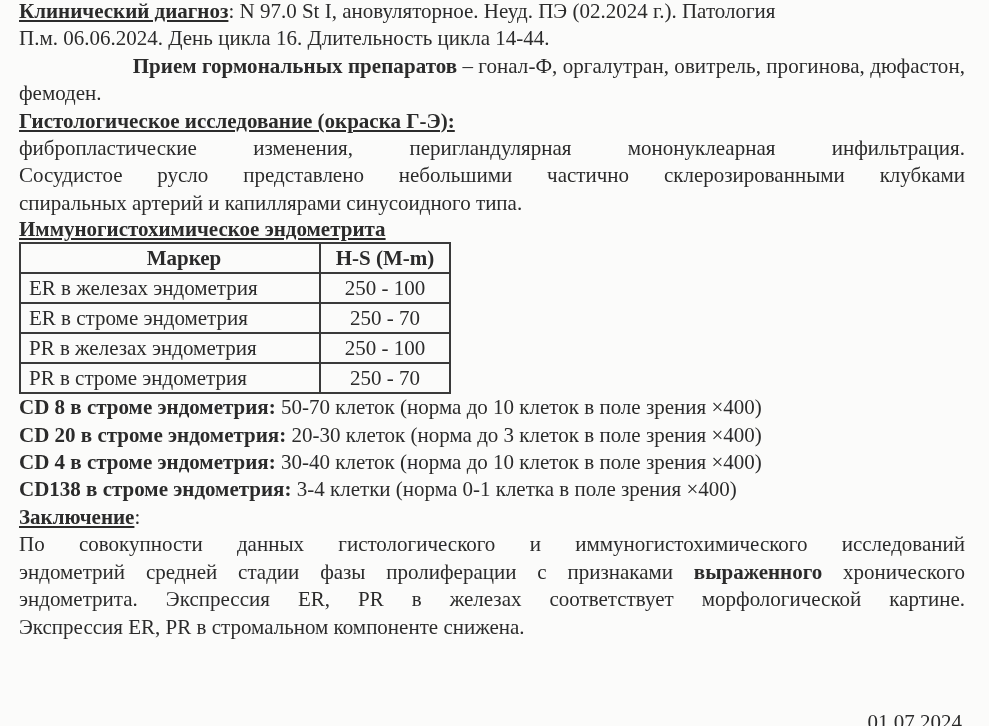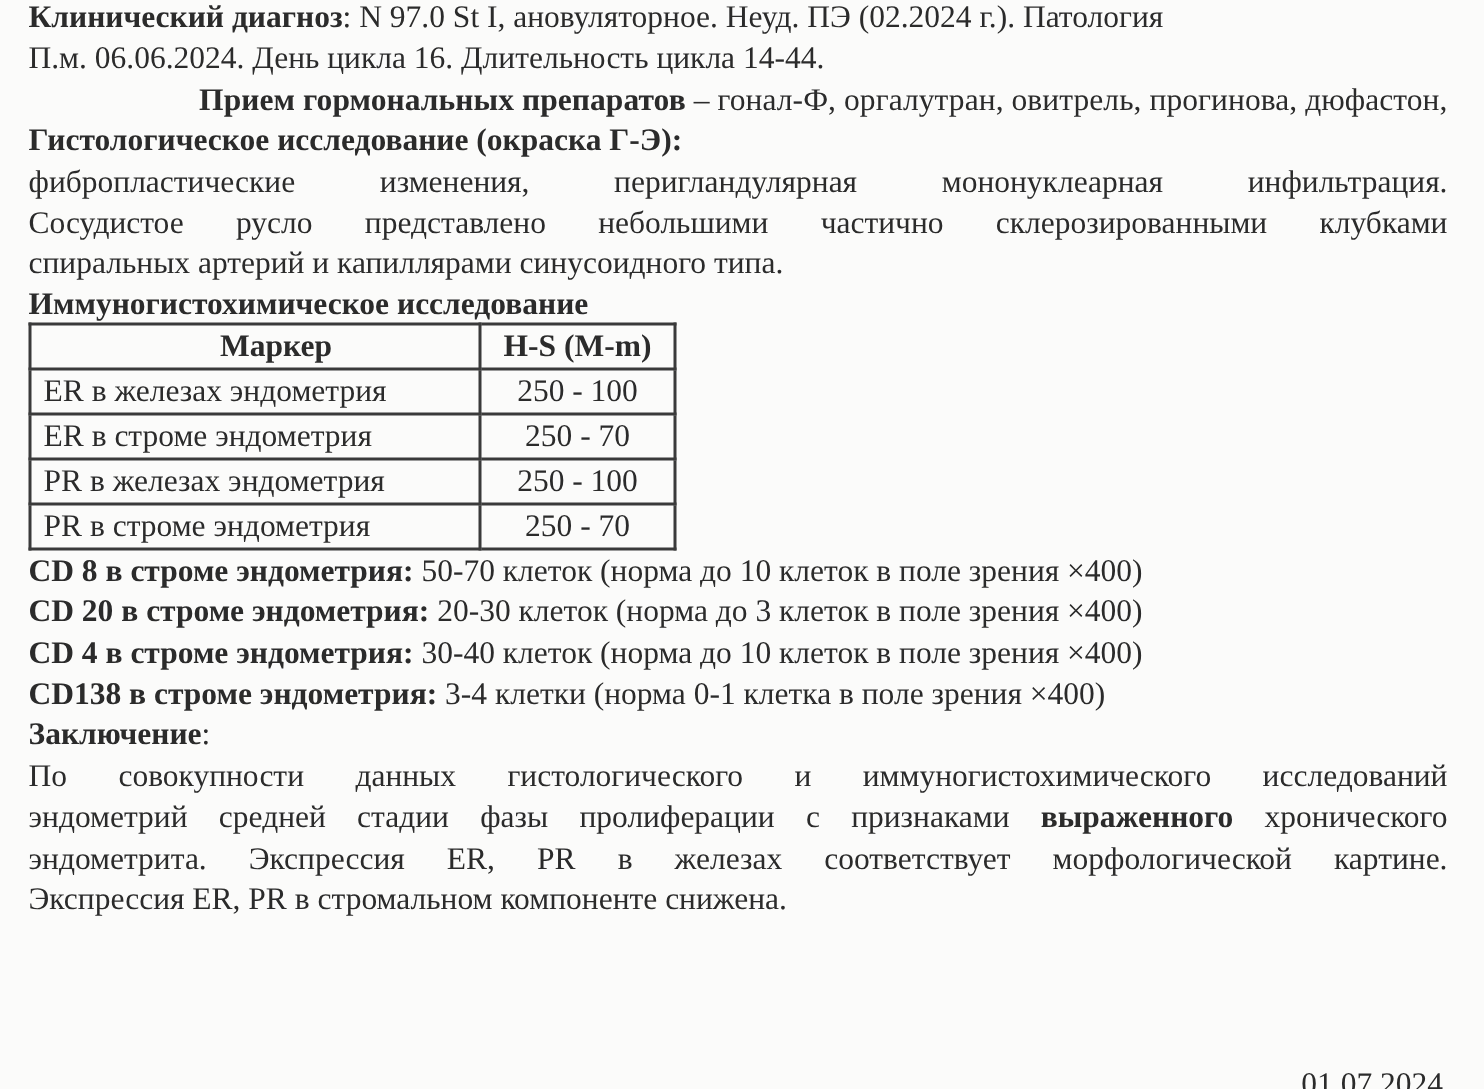--- a/index.html
+++ b/index.html
@@ -23,21 +23,21 @@
       top: -2px;
       width: 946px;
     }
     .line { white-space: nowrap; }
     .just {
       text-align: justify;
       text-align-last: justify;
       white-space: normal;
     }
     .b { font-weight: bold; }
-    .heading { font-weight: bold; text-underline-offset: 2px; text-decoration-thickness: 2px; }
+    .heading { font-weight: bold; text-decoration: underline; text-underline-offset: 2px; text-decoration-thickness: 2px; }
     table.ihc {
       border-collapse: collapse;
       margin-top: 0px;
       margin-left: 0px;
       font-size: 21px;
       line-height: 24px;
     }
     table.ihc td, table.ihc th {
       border: 2px solid #3a3a3a;
       padding: 1px 8px 2px 8px;
@@ -63,27 +63,28 @@
 <div class="page">
 
   <div class="line">
     <span class="heading">Клинический диагноз</span><span>: N 97.0 St I, ановуляторное. Неуд. ПЭ (02.2024 г.). Патология</span>
   </div>
   <div class="line">П.м. 06.06.2024. День цикла 16. Длительность цикла 14-44.</div>
 
   <div class="line" style="letter-spacing:0.05px;text-align:right;">
     <span class="b">Прием гормональных препаратов</span><span> – </span><span>гонал-Ф, оргалутран, овитрель, прогинова, дюфастон,</span>
   </div>
+  <div class="line">фемоден.</div>
 
   <div class="line heading">Гистологическое  исследование (окраска Г-Э):</div>
   <div class="just">фибропластические изменения, перигландулярная мононуклеарная инфильтрация.</div>
   <div class="just">Сосудистое русло представлено небольшими частично склерозированными клубками</div>
   <div class="line">спиральных артерий и капиллярами синусоидного типа.</div>
 
-  <div class="line heading" style="line-height:25px;">Иммуногистохимическое исследование</div>
+  <div class="line heading" style="line-height:25px;">Иммуногистохимическое эндометрита</div>
   <table class="ihc">
     <thead>
       <tr>
         <th class="marker-h">Маркер</th>
         <th class="val-h">H-S (M-m)</th>
       </tr>
     </thead>
     <tbody>
       <tr>
         <td class="marker">ER в железах эндометрия</td>

